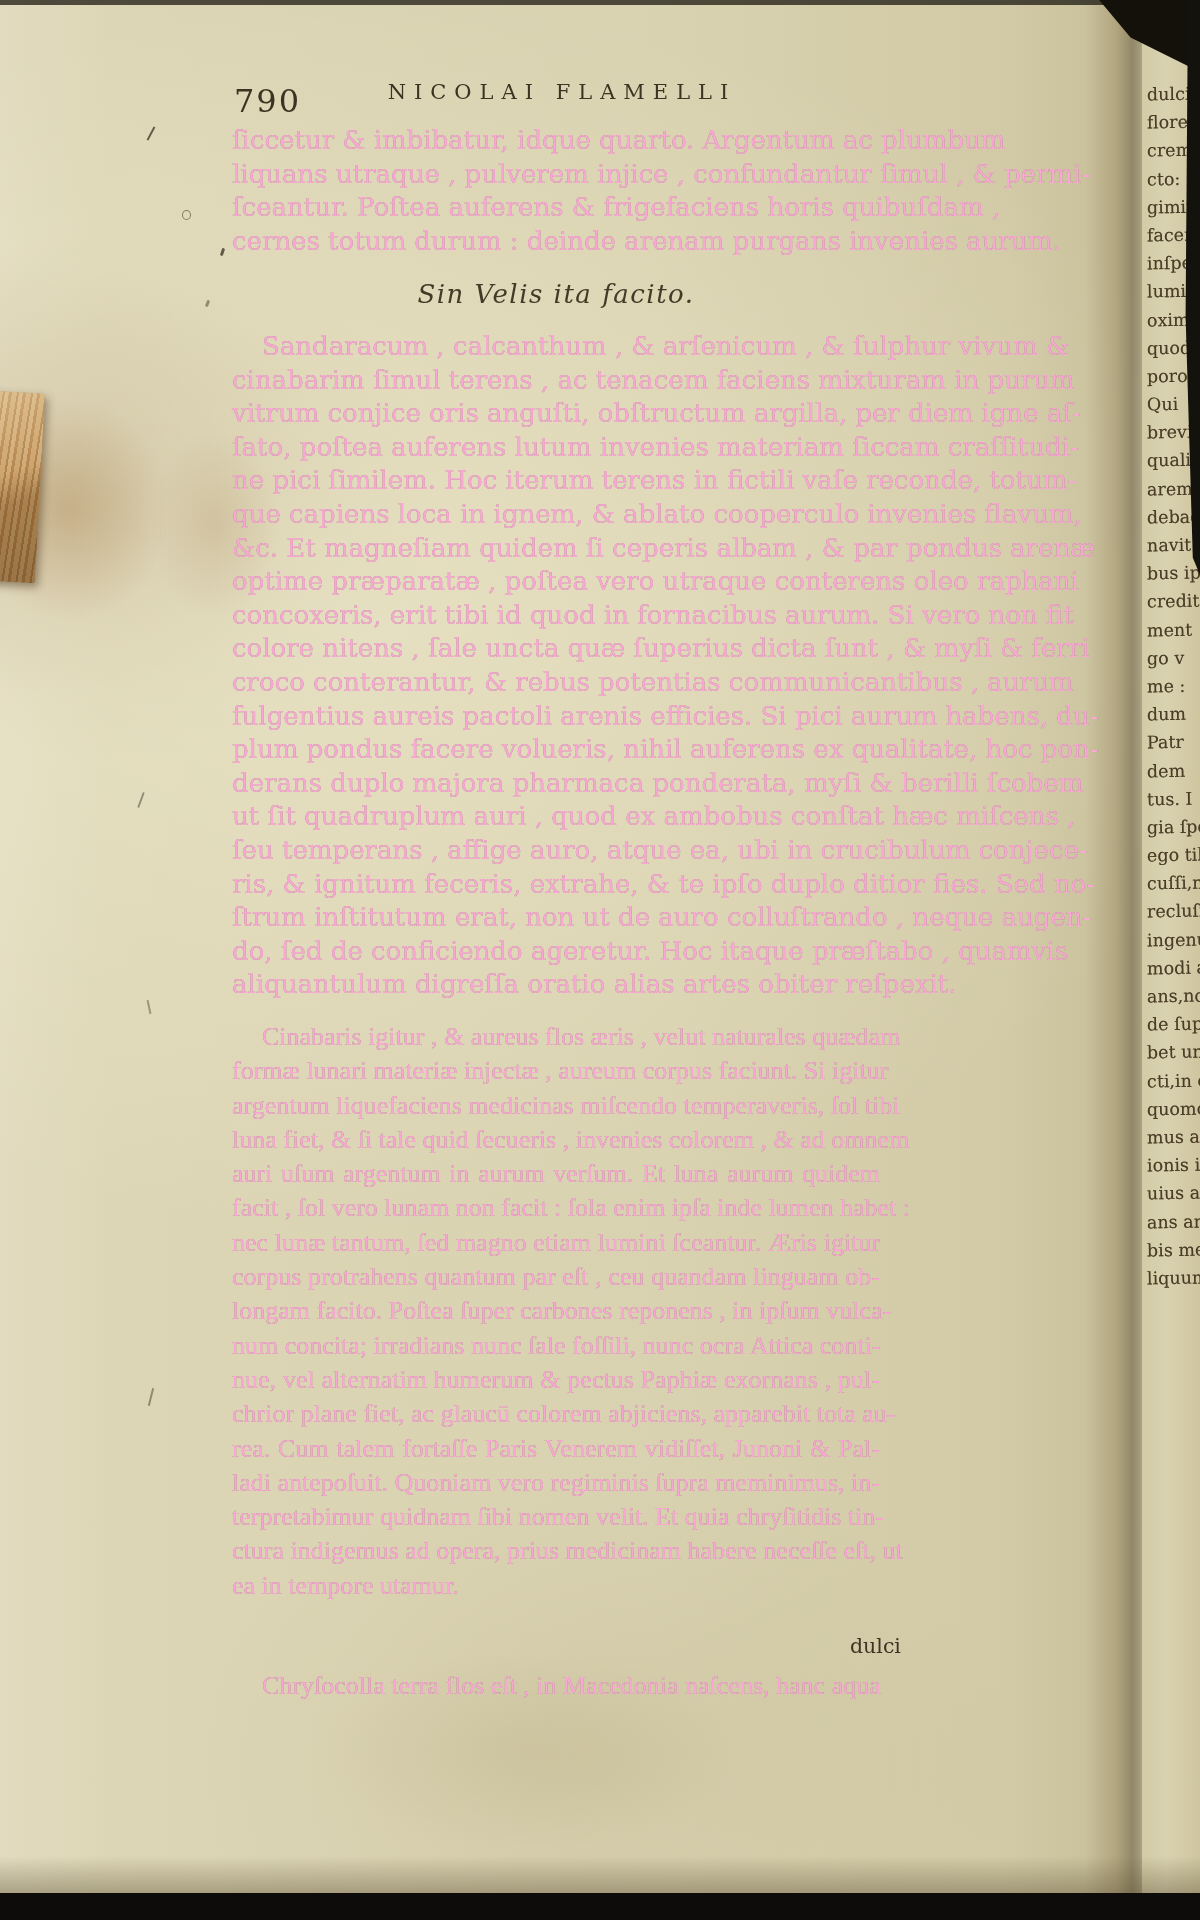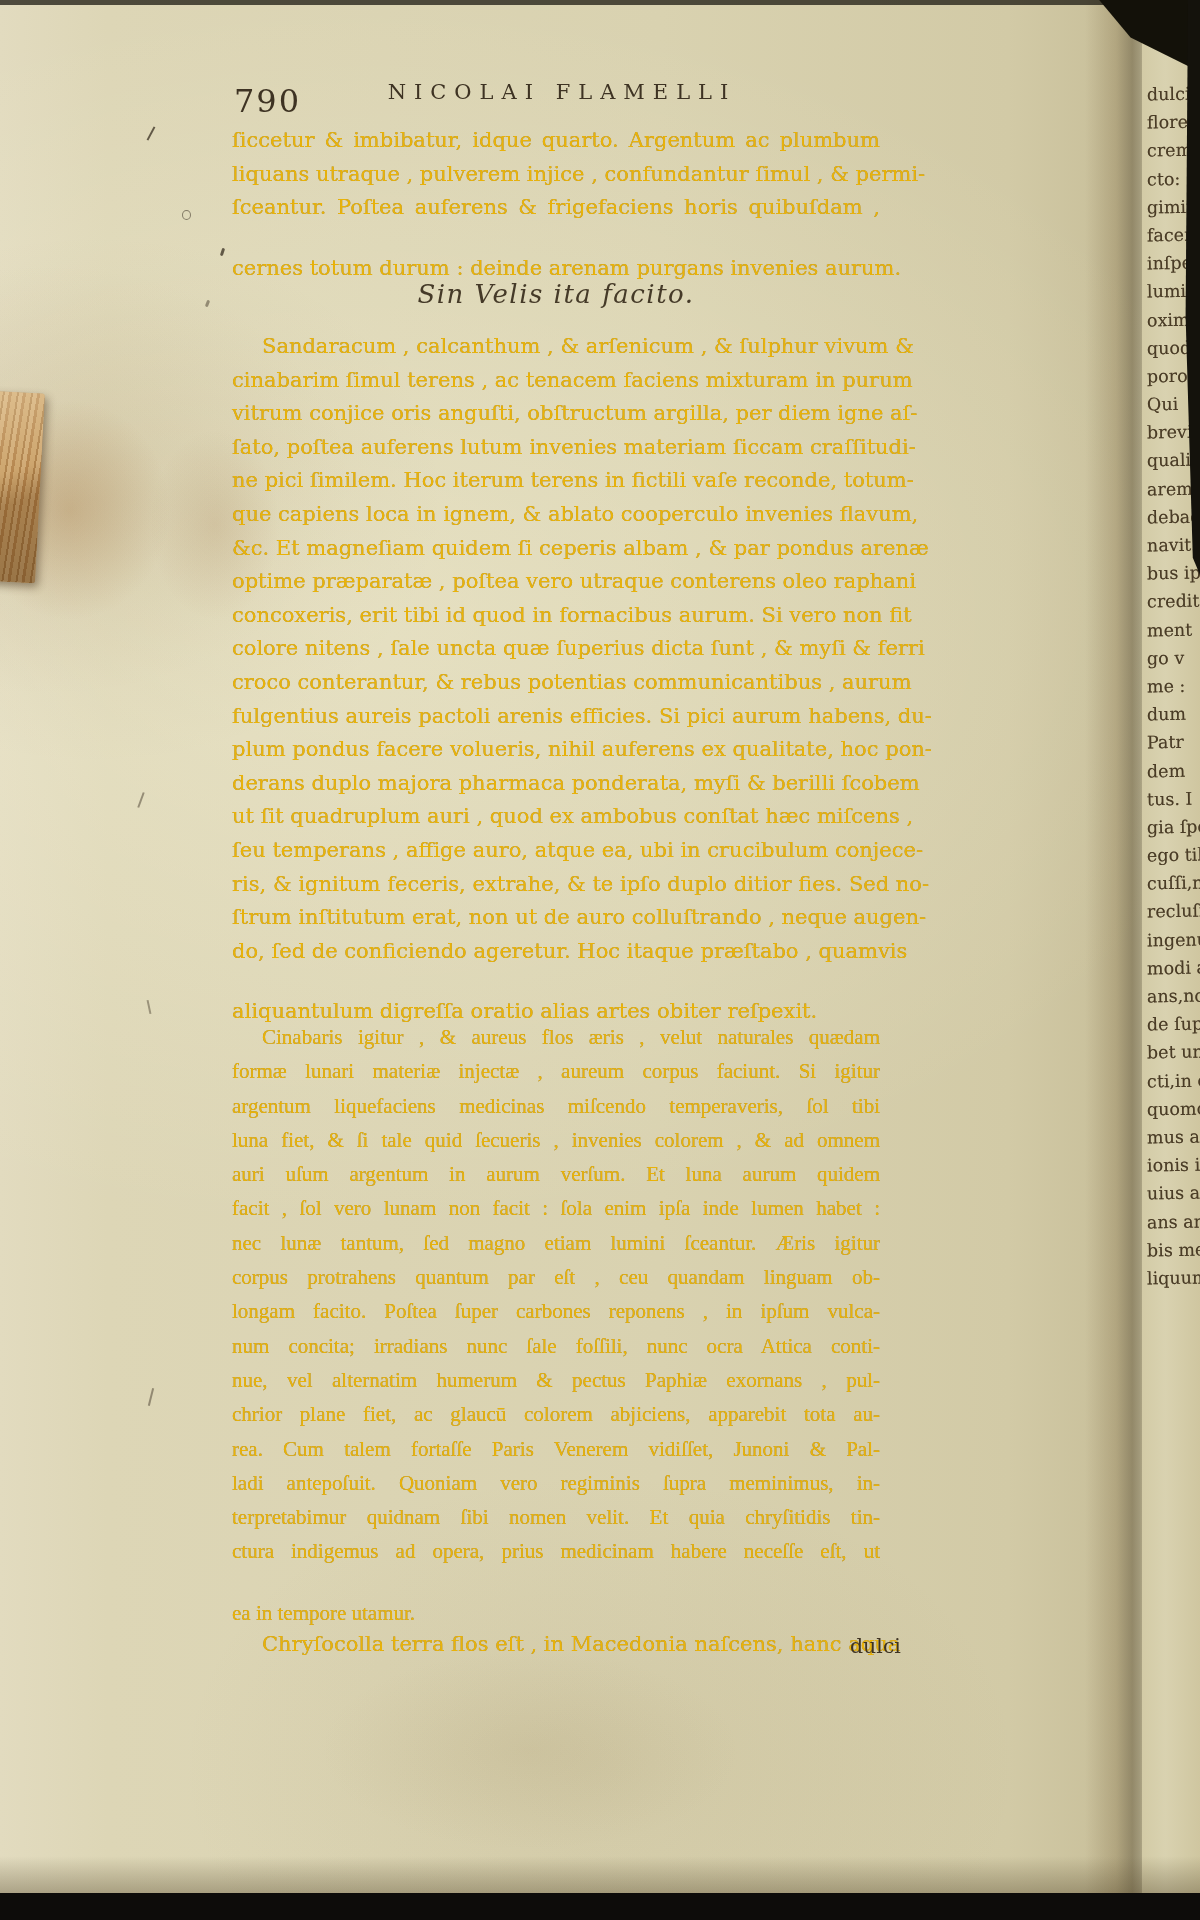--- a/index.html
+++ b/index.html
@@ -51,31 +51,31 @@
       repeating-linear-gradient(96deg, #cda56f 0 4px, #b07e45 4px 7px, #c99f66 7px 12px, #a97a42 12px 14px),
       #bf9155;
     box-shadow:3px 4px 8px rgba(60,40,20,0.45);
   }
 
   .pageno { position:absolute; left:234px; top:82px; font-size:32px; color:#3e3323; letter-spacing:2px; }
   .running-title {
     position:absolute; left:232px; top:80px; width:660px; text-align:center;
     font-size:21px; letter-spacing:8px; color:#3e3323; white-space:nowrap;
   }
-  .textcol { position:absolute; left:232px; width:648px; color:#eab308;
-    font-size:21px; text-shadow:0 0 0.5px rgba(62,51,35,0.55); }
+  .textcol { position:absolute; left:232px; width:648px; color:#f9a8d4;
+    font-size:26px; text-shadow:0 0 0.5px rgba(62,51,35,0.55); }
   .textcol .line { height:33.6px; line-height:33.6px; text-align:justify; text-align-last:justify;
     white-space:nowrap; overflow:visible; }
   .textcol .line.indent { padding-left:30px; }
-  .textcol .line.lastline { text-align-last:left;margin-top:27px; }
+  .textcol .line.lastline { text-align-last:left; }
   #para1 { top:124px; }
   #para2 { top:330px; }
   #para3 { top:1020px; }
   #para3 .line { height:34.3px; line-height:34.3px;font-family:Liberation Serif, serif; }
-  #para4 { top:1601px; }
+  #para4 { top:1669px;font-family:Liberation Serif, serif; }
   .section-heading {
     position:absolute; left:232px; top:279px; width:648px; text-align:center;
     font-style:italic; font-size:26px; letter-spacing:1.5px; color:#453a28;
   }
   .catchword { position:absolute; left:850px; top:1634px; font-size:20.5px; color:#3e3323; }
 
   .margin-fragments {
     position:absolute; left:1147px; top:80px; width:53px; overflow:hidden;
     color:#4a3c26; font-size:17.5px; text-shadow:0 0 0.5px rgba(74,60,38,0.5);
   }

